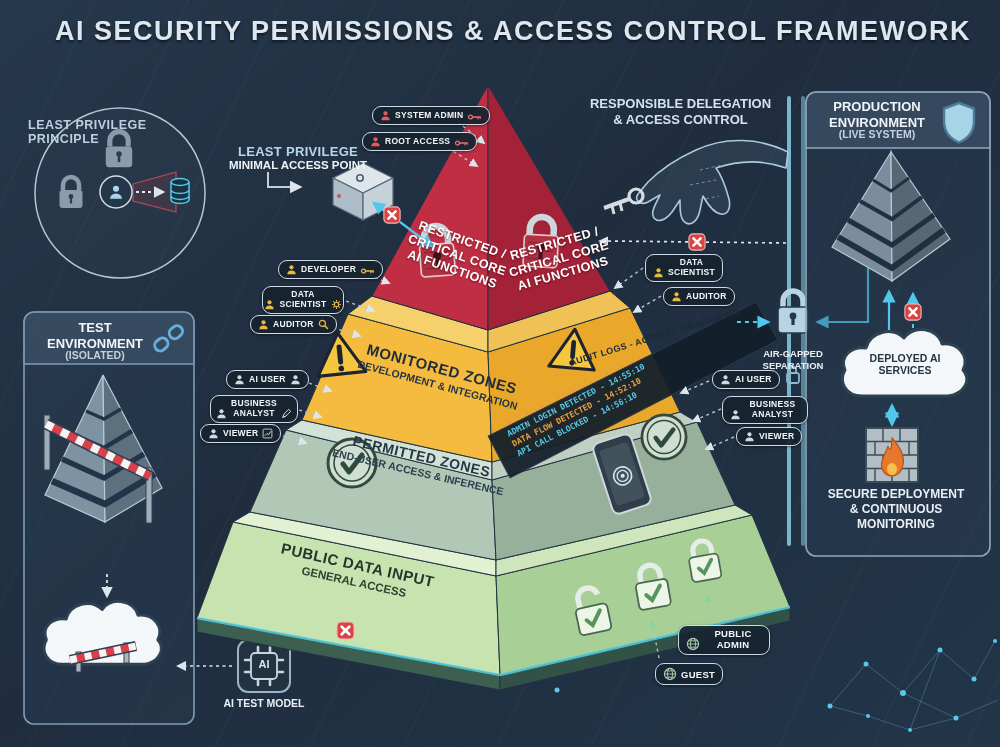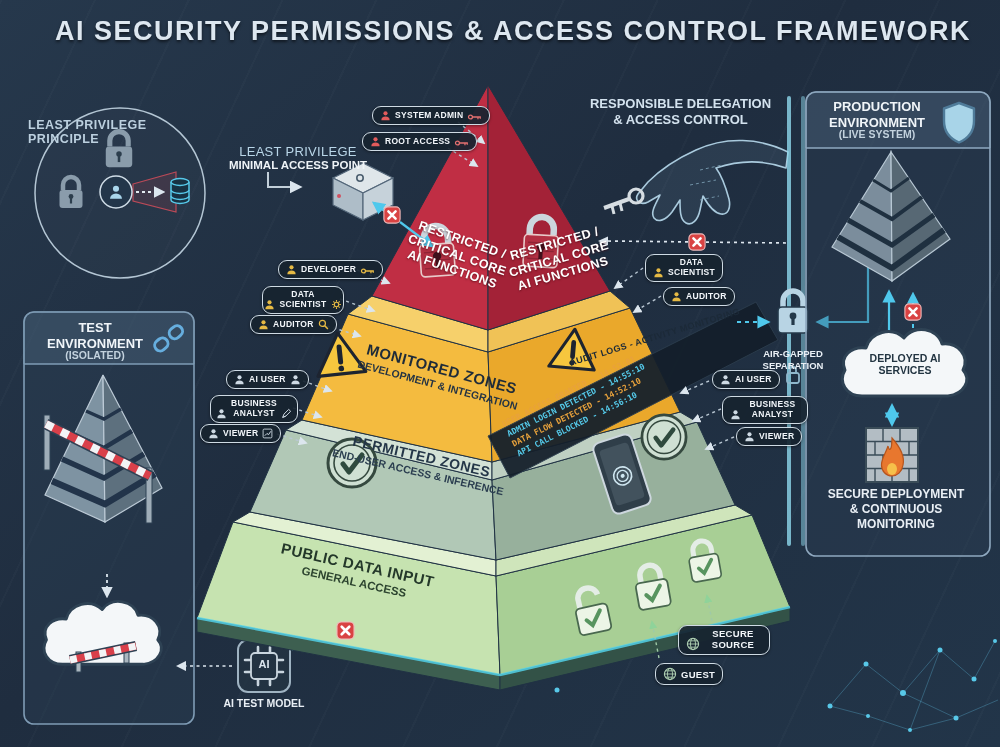--- a/index.html
+++ b/index.html
@@ -363,21 +363,21 @@
   <use href="#sx" x="383" y="206" width="18" height="18"></use>
   <use href="#sx" x="688" y="233" width="18" height="18"></use>
   <use href="#sx" x="904" y="303" width="18" height="18"></use>
 </svg>
 
 <div class="abs ttl">AI SECURITY PERMISSIONS &amp; ACCESS CONTROL FRAMEWORK</div>
 
 <div class="abs hdg" style="left:28px;top:88px;width:190px">LEAST PRIVILEGE PRINCIPLE</div>
 
 <div class="abs" style="left:228px;top:144px;width:140px;text-align:center">
-  <div style="font-size:13px;font-weight:normal;color:#b9d6e8;letter-spacing:.3px">LEAST PRIVILEGE</div>
+  <div style="font-size:13px;font-weight:bold;color:#b9d6e8;letter-spacing:.3px">LEAST PRIVILEGE</div>
   <div style="font-size:11.5px;font-weight:bold;color:#eef3f7">MINIMAL ACCESS POINT</div>
 </div>
 
 <div class="abs cap prel" style="left:588px;top:96px;width:185px;font-size:13px;color:#d3e2ee">RESPONSIBLE DELEGATION
 &amp; ACCESS CONTROL</div>
 
 <div class="abs cap prel" style="left:753px;top:348px;width:80px;font-size:9.5px">AIR-GAPPED
 SEPARATION</div>
 
 <div class="abs panel-title prel" style="left:32px;top:320px;width:126px">TEST
@@ -529,16 +529,16 @@
 <div class="pill" style="left:655px;top:663px;font-size:9.5px">
   <svg class="pi" viewBox="0 0 20 20" style="width:14px;height:14px;color:#aecfb2">
         <use href="#sG"></use>
       </svg>
   <span class="lbl">GUEST</span>
 </div>
 <div class="pill" style="left:678px;top:625px;width:76px;font-size:9.5px">
   <svg class="pi" viewBox="0 0 20 20" style="width:14px;height:14px;color:#aecfb2">
         <use href="#sG"></use>
       </svg>
-  <span class="lbl" style="flex:1">SECURE SOURCE</span>
+  <span class="lbl" style="flex:1">PUBLIC ADMIN</span>
 </div>
 
 </div>
 
 </body></html>

